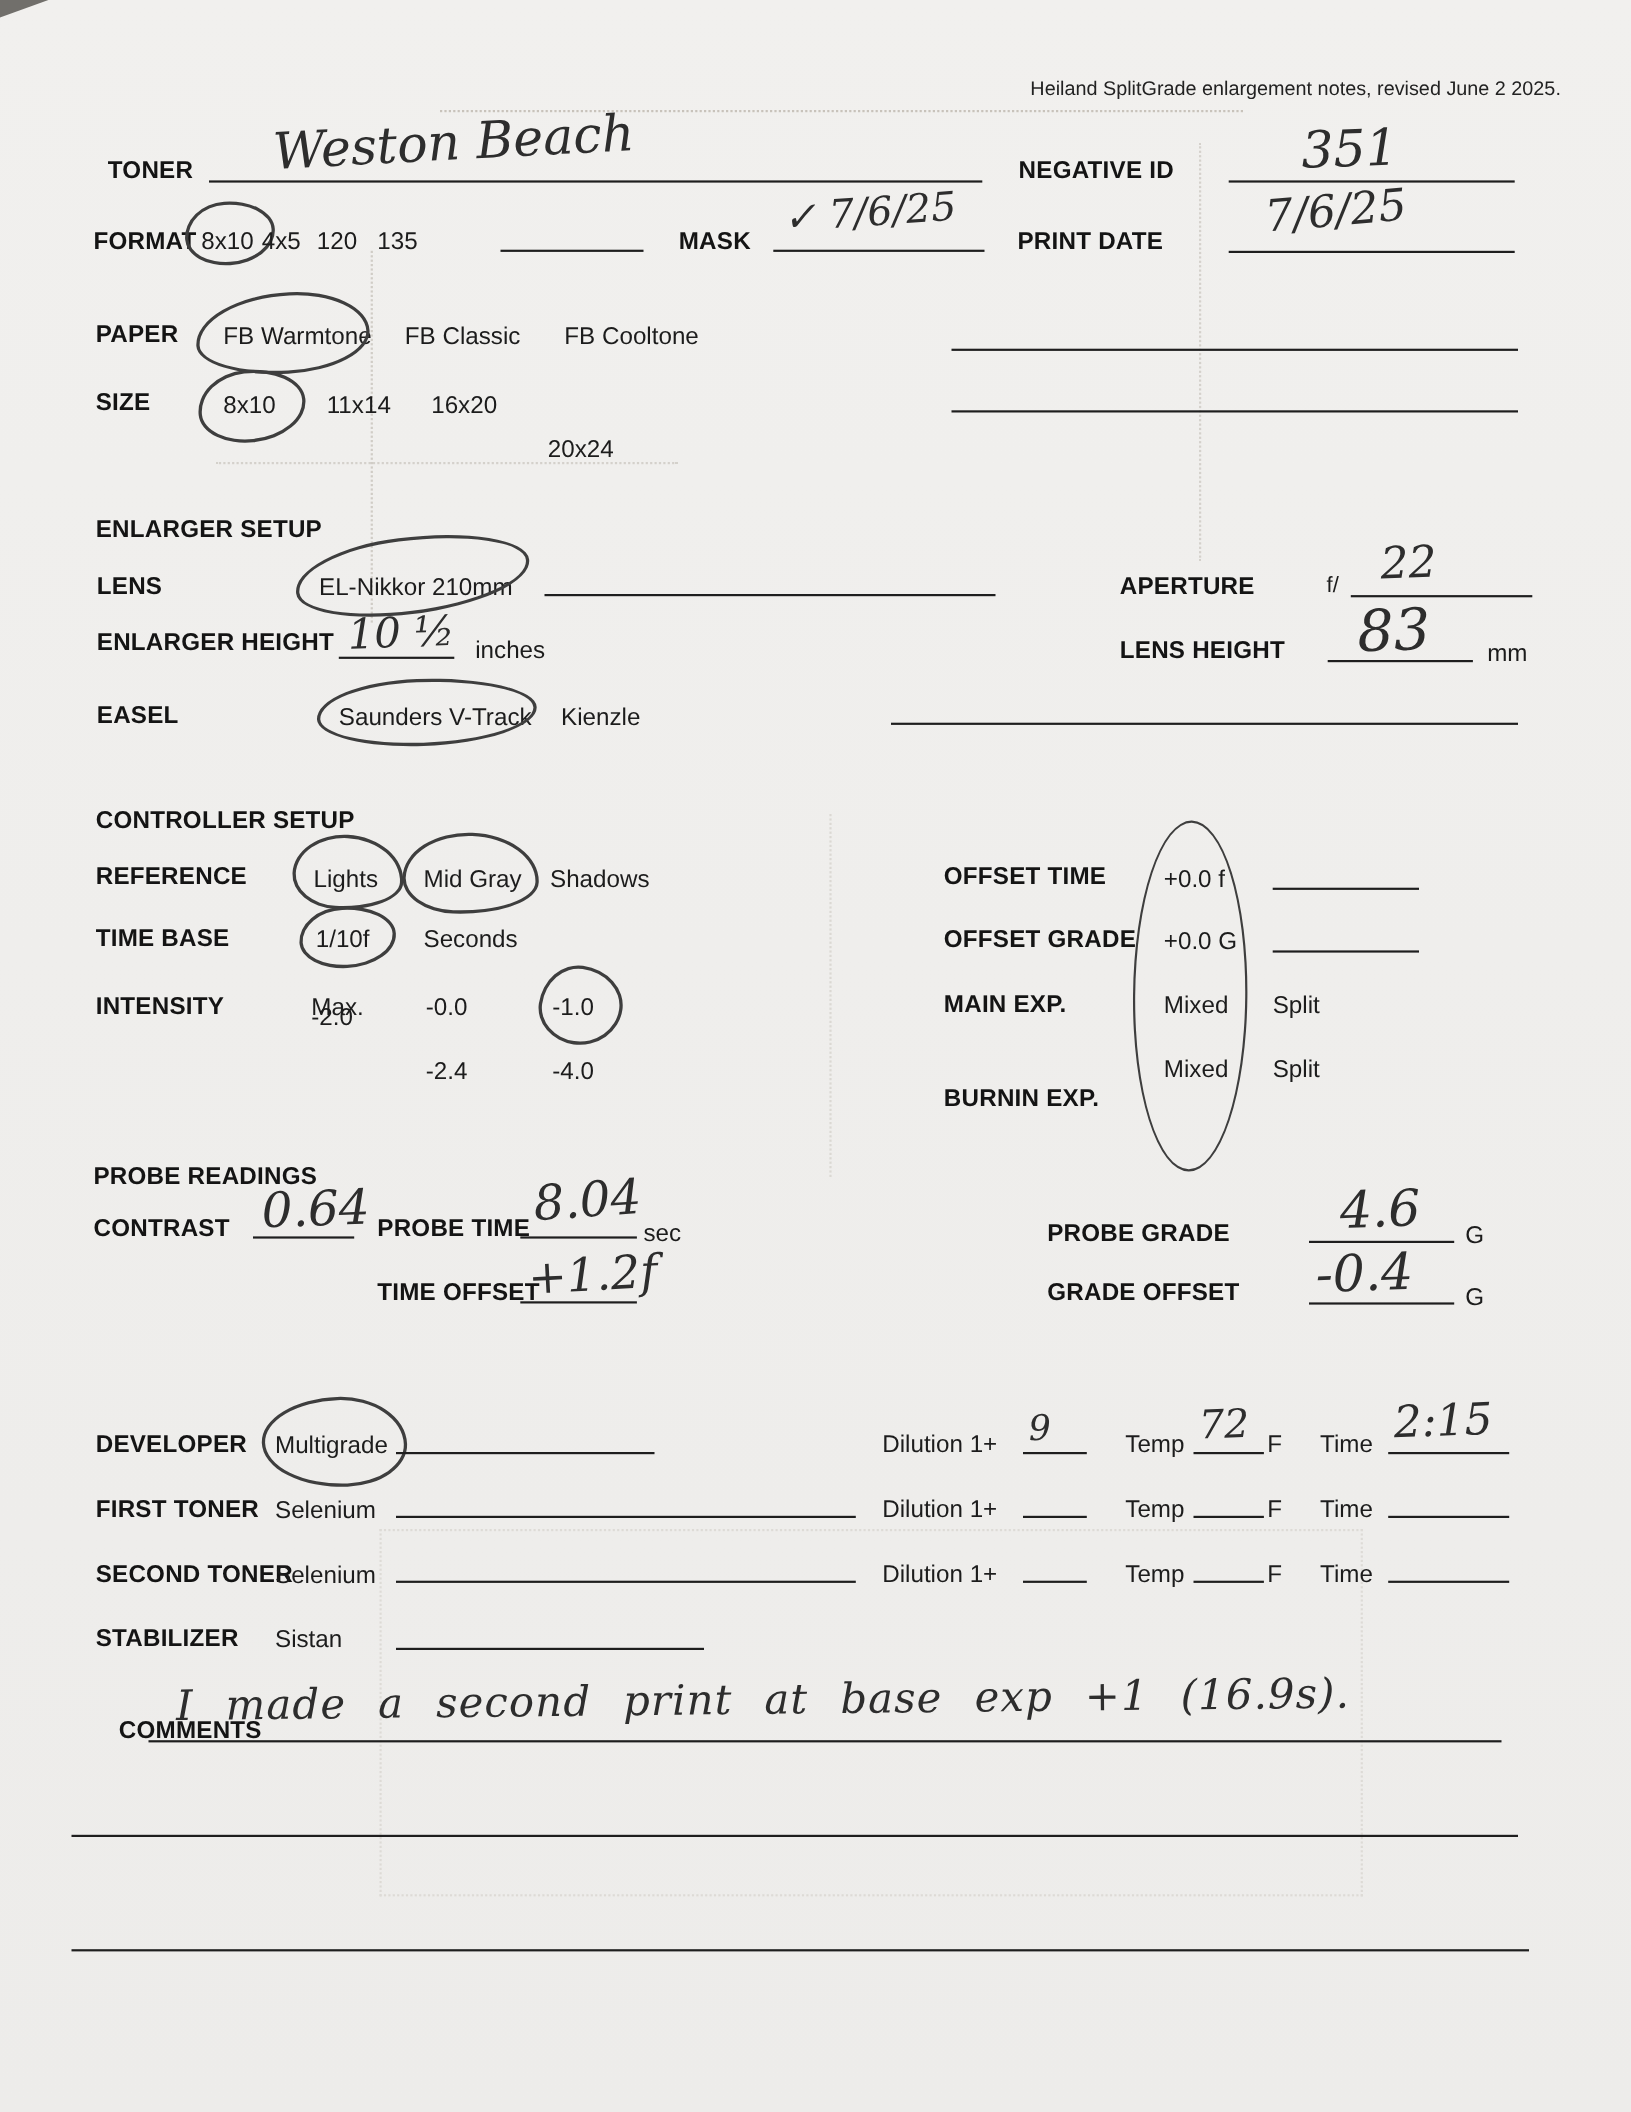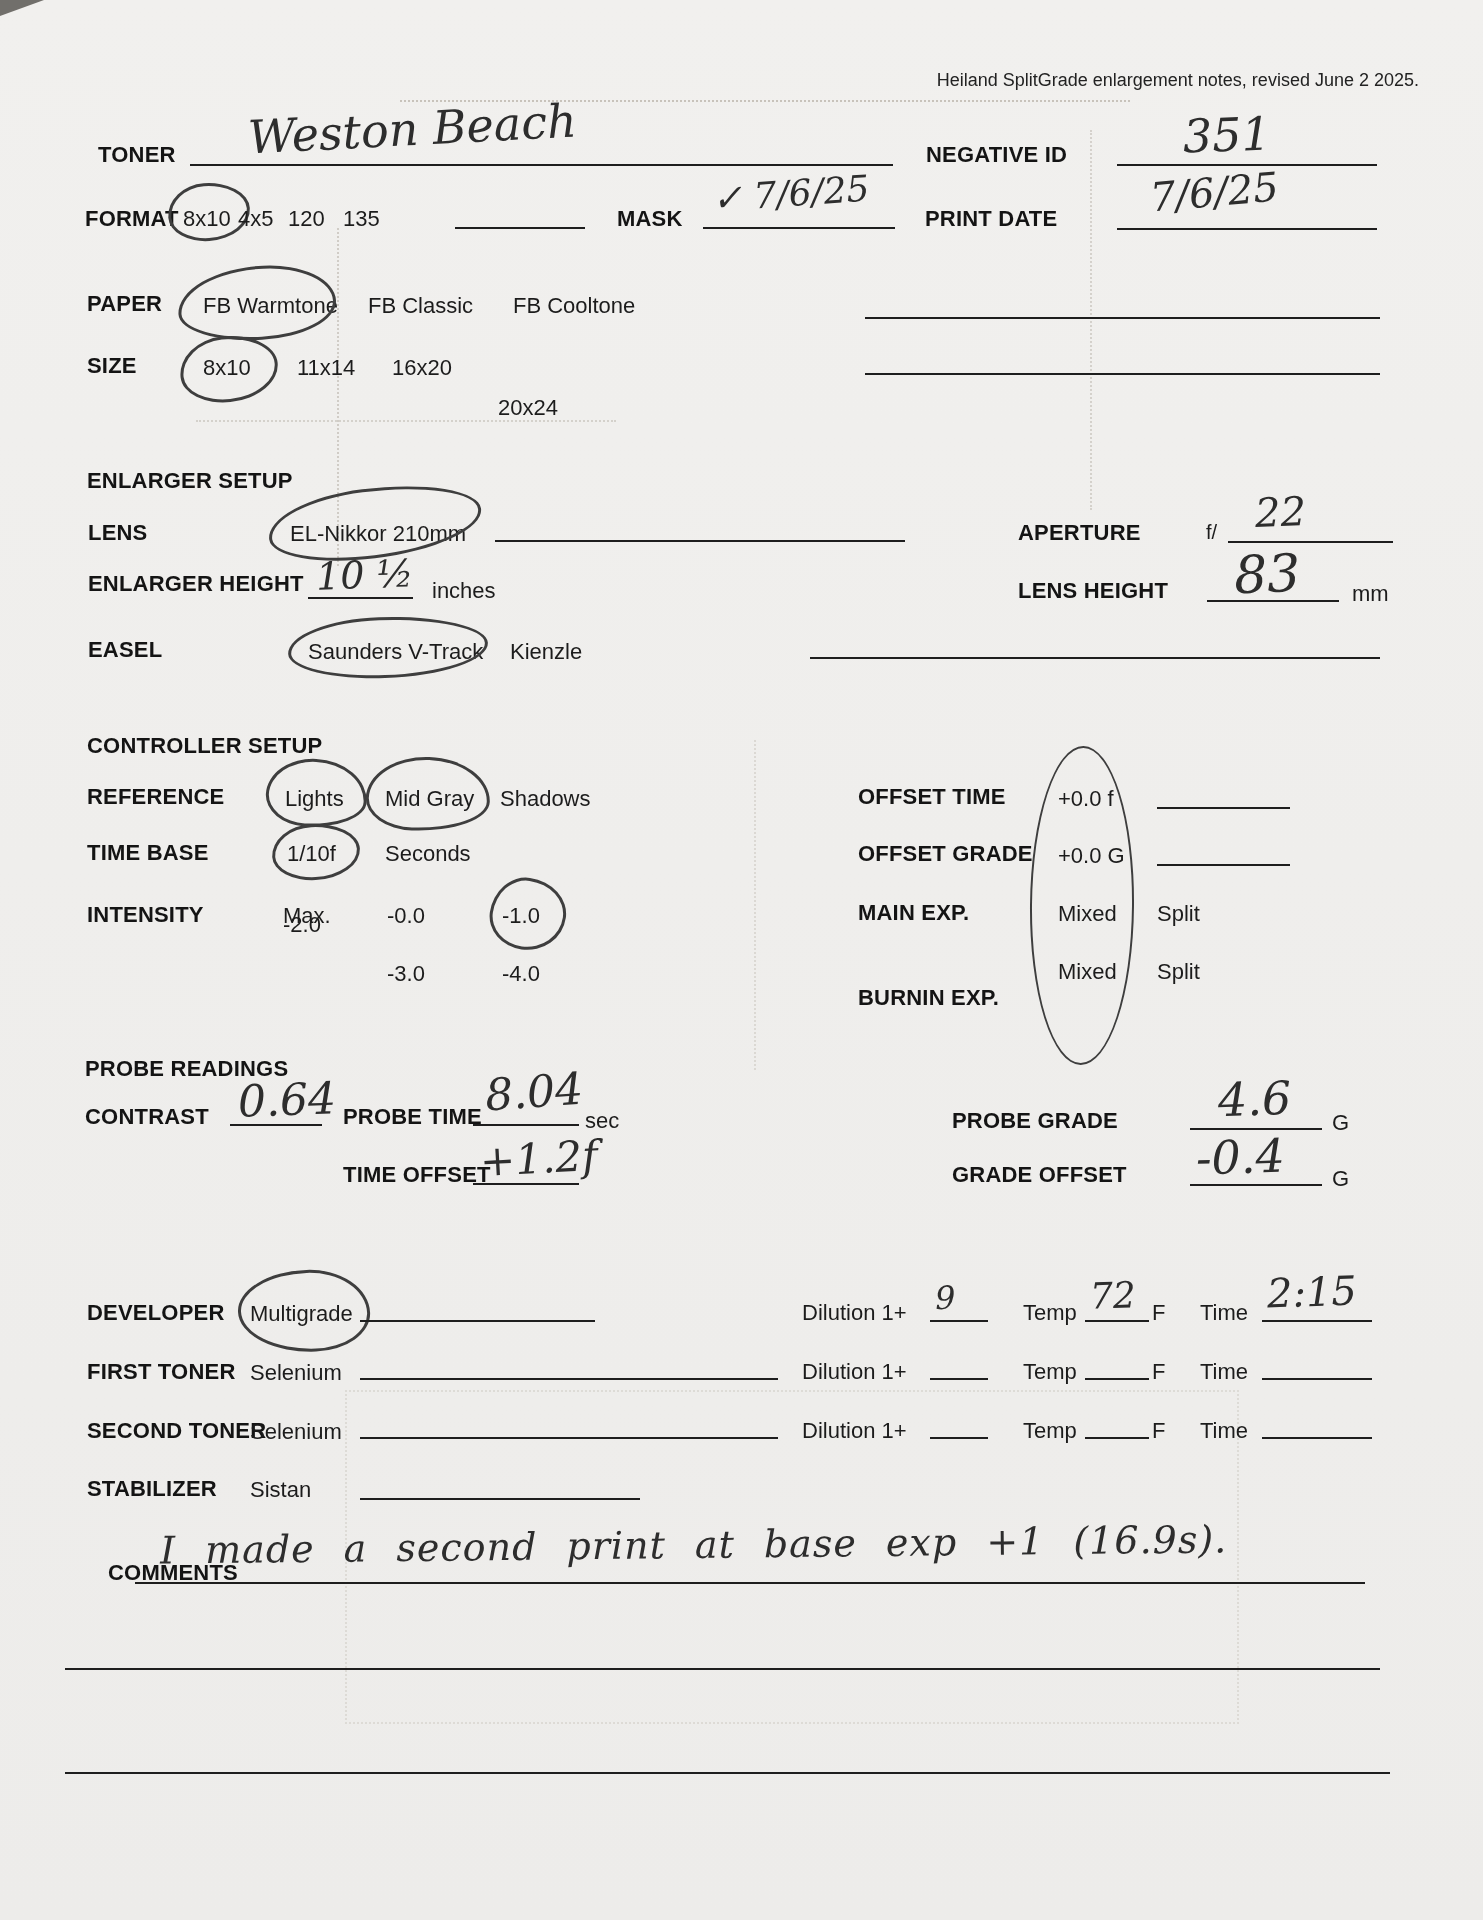--- a/index.html
+++ b/index.html
@@ -119,21 +119,21 @@
   <div class="lbl" style="left:858px;top:841px;">OFFSET GRADE</div>
   <div class="opt" style="left:1058px;top:843px;">+0.0 G</div>
   <div class="rule thin" style="left:1157px;top:864px;width:133px;"></div>
 
   <div class="lbl" style="left:87px;top:902px;">INTENSITY</div>
   <div class="opt" style="left:283px;top:903px;">Max.</div>
   <div class="opt" style="left:387px;top:903px;">-0.0</div>
   <div class="opt" style="left:502px;top:903px;">-1.0</div>
   <div class="circ" style="left:490px;top:878px;width:70px;height:66px;transform:rotate(8deg);"></div>
   <div class="opt" style="left:283px;top:912px;">-2.0</div>
-  <div class="opt" style="left:387px;top:961px;">-3.0</div>
+  <div class="opt" style="left:387px;top:961px;">-2.4</div>
   <div class="opt" style="left:502px;top:961px;">-4.0</div>
 
   <div class="lbl" style="left:858px;top:900px;">MAIN EXP.</div>
   <div class="opt" style="left:1058px;top:901px;">Mixed</div>
   <div class="opt" style="left:1157px;top:901px;">Split</div>
   <div class="lbl" style="left:858px;top:958px;margin-top:27px;">BURNIN EXP.</div>
   <div class="opt" style="left:1058px;top:959px;">Mixed</div>
   <div class="opt" style="left:1157px;top:959px;">Split</div>
   <div class="circ" style="left:1030px;top:746px;width:100px;height:315px;border-radius:50%;border-width:2.5px;transform:rotate(.5deg);"></div>
 

